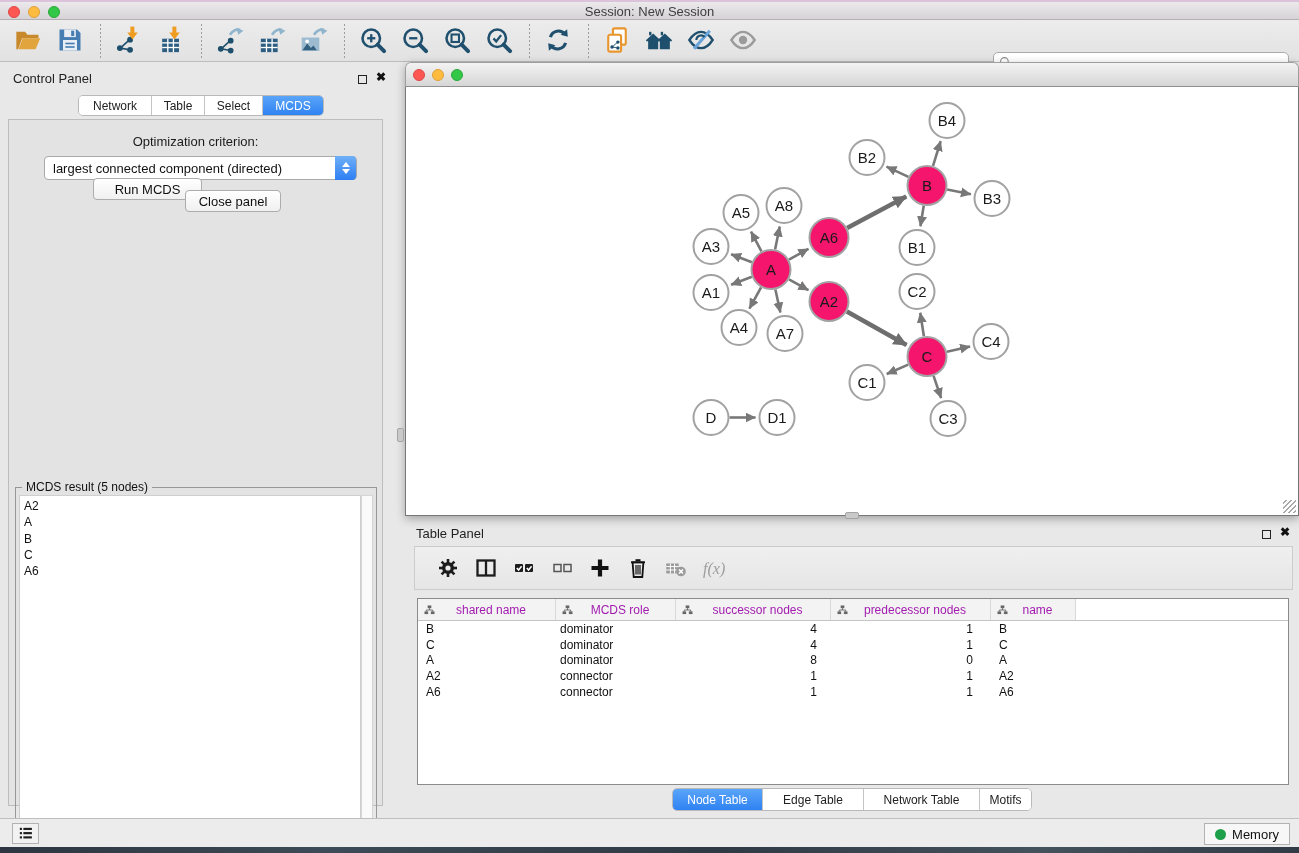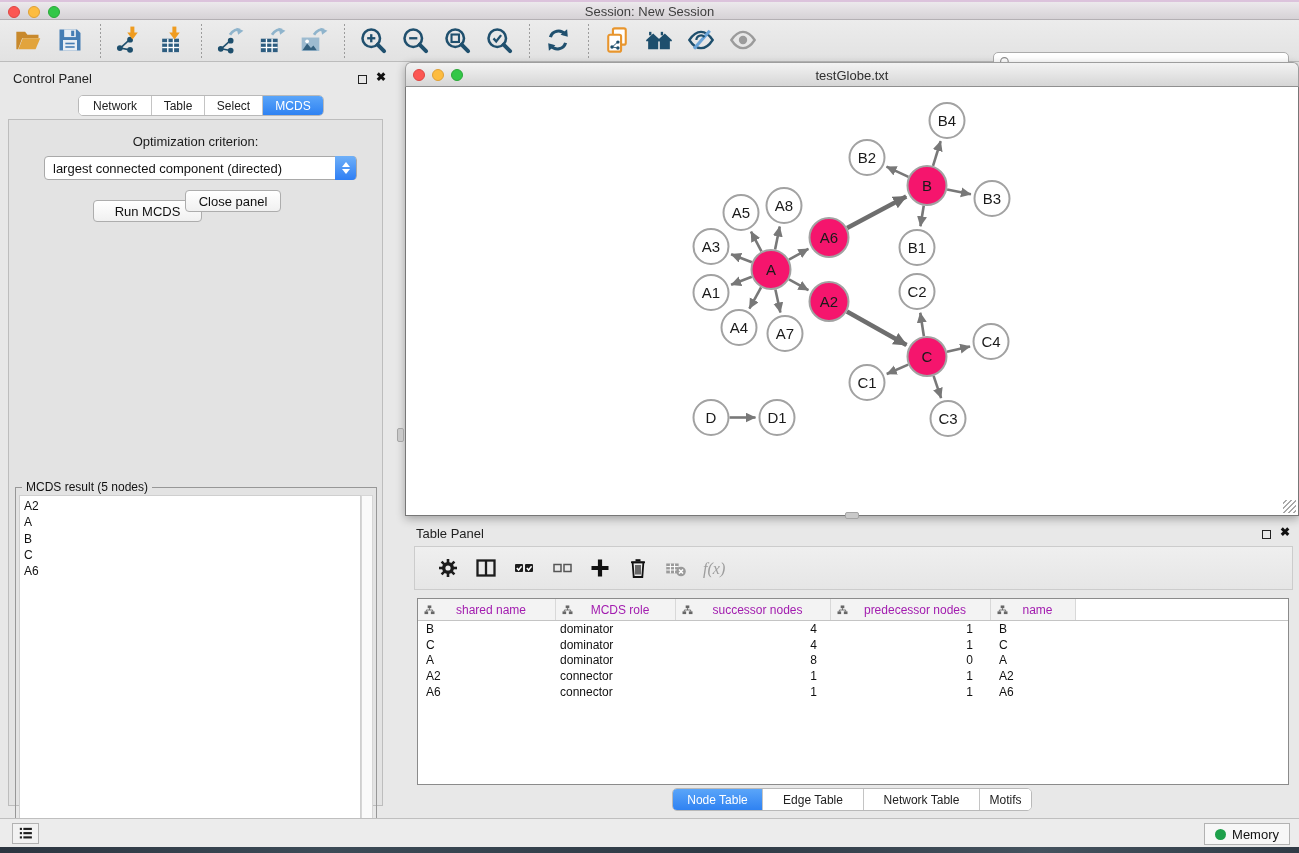--- a/index.html
+++ b/index.html
@@ -295,21 +295,21 @@
     </div>
   <div id="cp-box">
     <div id="opt-label">Optimization criterion:</div>
     <div id="criterion">
       <span>largest connected component (directed)</span>
       <div id="criterion-stepper">
         <div class="chev up"></div>
           <div class="chev dn"></div>
       </div>
     </div>
-    <div class="btn" style="left:84px; top:80px; width:109px;">Run MCDS</div>
+    <div class="btn" style="left:84px; top:58px; width:109px;">Run MCDS</div>
     <div class="btn" style="left:176px; top:70px; width:96px;">Close panel</div>
     <div id="mcds-result">
       <div id="mcds-legend">MCDS result (5 nodes)</div>
       <div id="mcds-list">
           <div>A2</div>
           <div>A</div>
           <div>B</div>
           <div>C</div>
           <div>A6</div>
         </div>
@@ -318,21 +318,20 @@
   </div>
 </div>
 
 <div class="abs" id="network-window">
   <div id="nw-titlebar">
     <div class="lights" style="left:7px; top:6px; gap:7px;">
       <div class="light lr" style="width:12px;height:12px;"></div>
       <div class="light ly" style="width:12px;height:12px;"></div>
       <div class="light lg" style="width:12px;height:12px;"></div>
     </div>
-    <div id="nw-title">testGlobe.txt</div>
   </div>
   <div id="nw-canvas">
     <svg id="graph-svg" viewBox="0 0 892 427">
       <defs>
         <marker id="arr" markerUnits="userSpaceOnUse" markerWidth="11" markerHeight="11" refX="10" refY="5" orient="auto">
             <path d="M0 0L10.5 5L0 10z" fill="#787878"></path>
           </marker>
         <marker id="arrbig" markerUnits="userSpaceOnUse" markerWidth="15" markerHeight="14" refX="13" refY="6.5" orient="auto">
             <path d="M0 0L14 6.5L0 13z" fill="#6e6e6e"></path>
           </marker>

